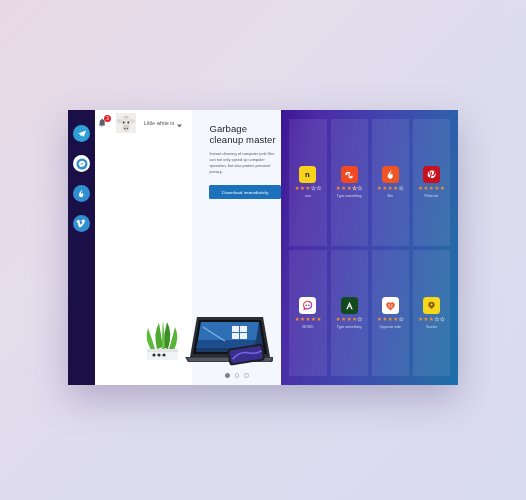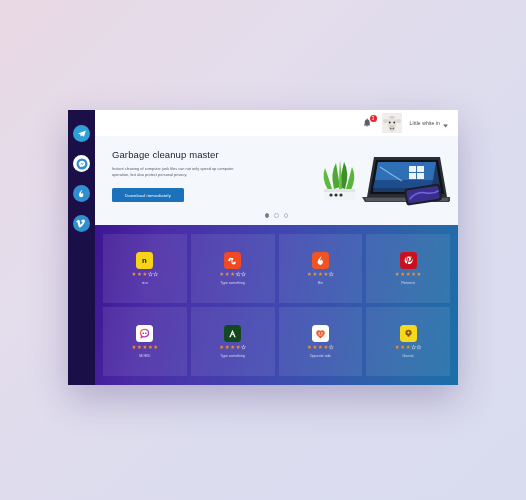--- a/index.html
+++ b/index.html
@@ -53,21 +53,21 @@
   .side-icon svg { display: block; }
   .si-telegram  { background: #2f9fd8; }
   .si-messenger { background: #ffffff; }
   .si-flame     { background: #2f8fd0; }
   .si-vimeo     { background: #2f8fd0; }
 
   
   #content {
     flex: 1 1 auto;
     display: flex;
-    flex-direction: column;
+    flex-direction: row;
     min-width: 0;
   }
 
   
   #topbar {
     height: 26px;
     background: #ffffff;
     display: flex;
     align-items: center;
     justify-content: flex-end;

